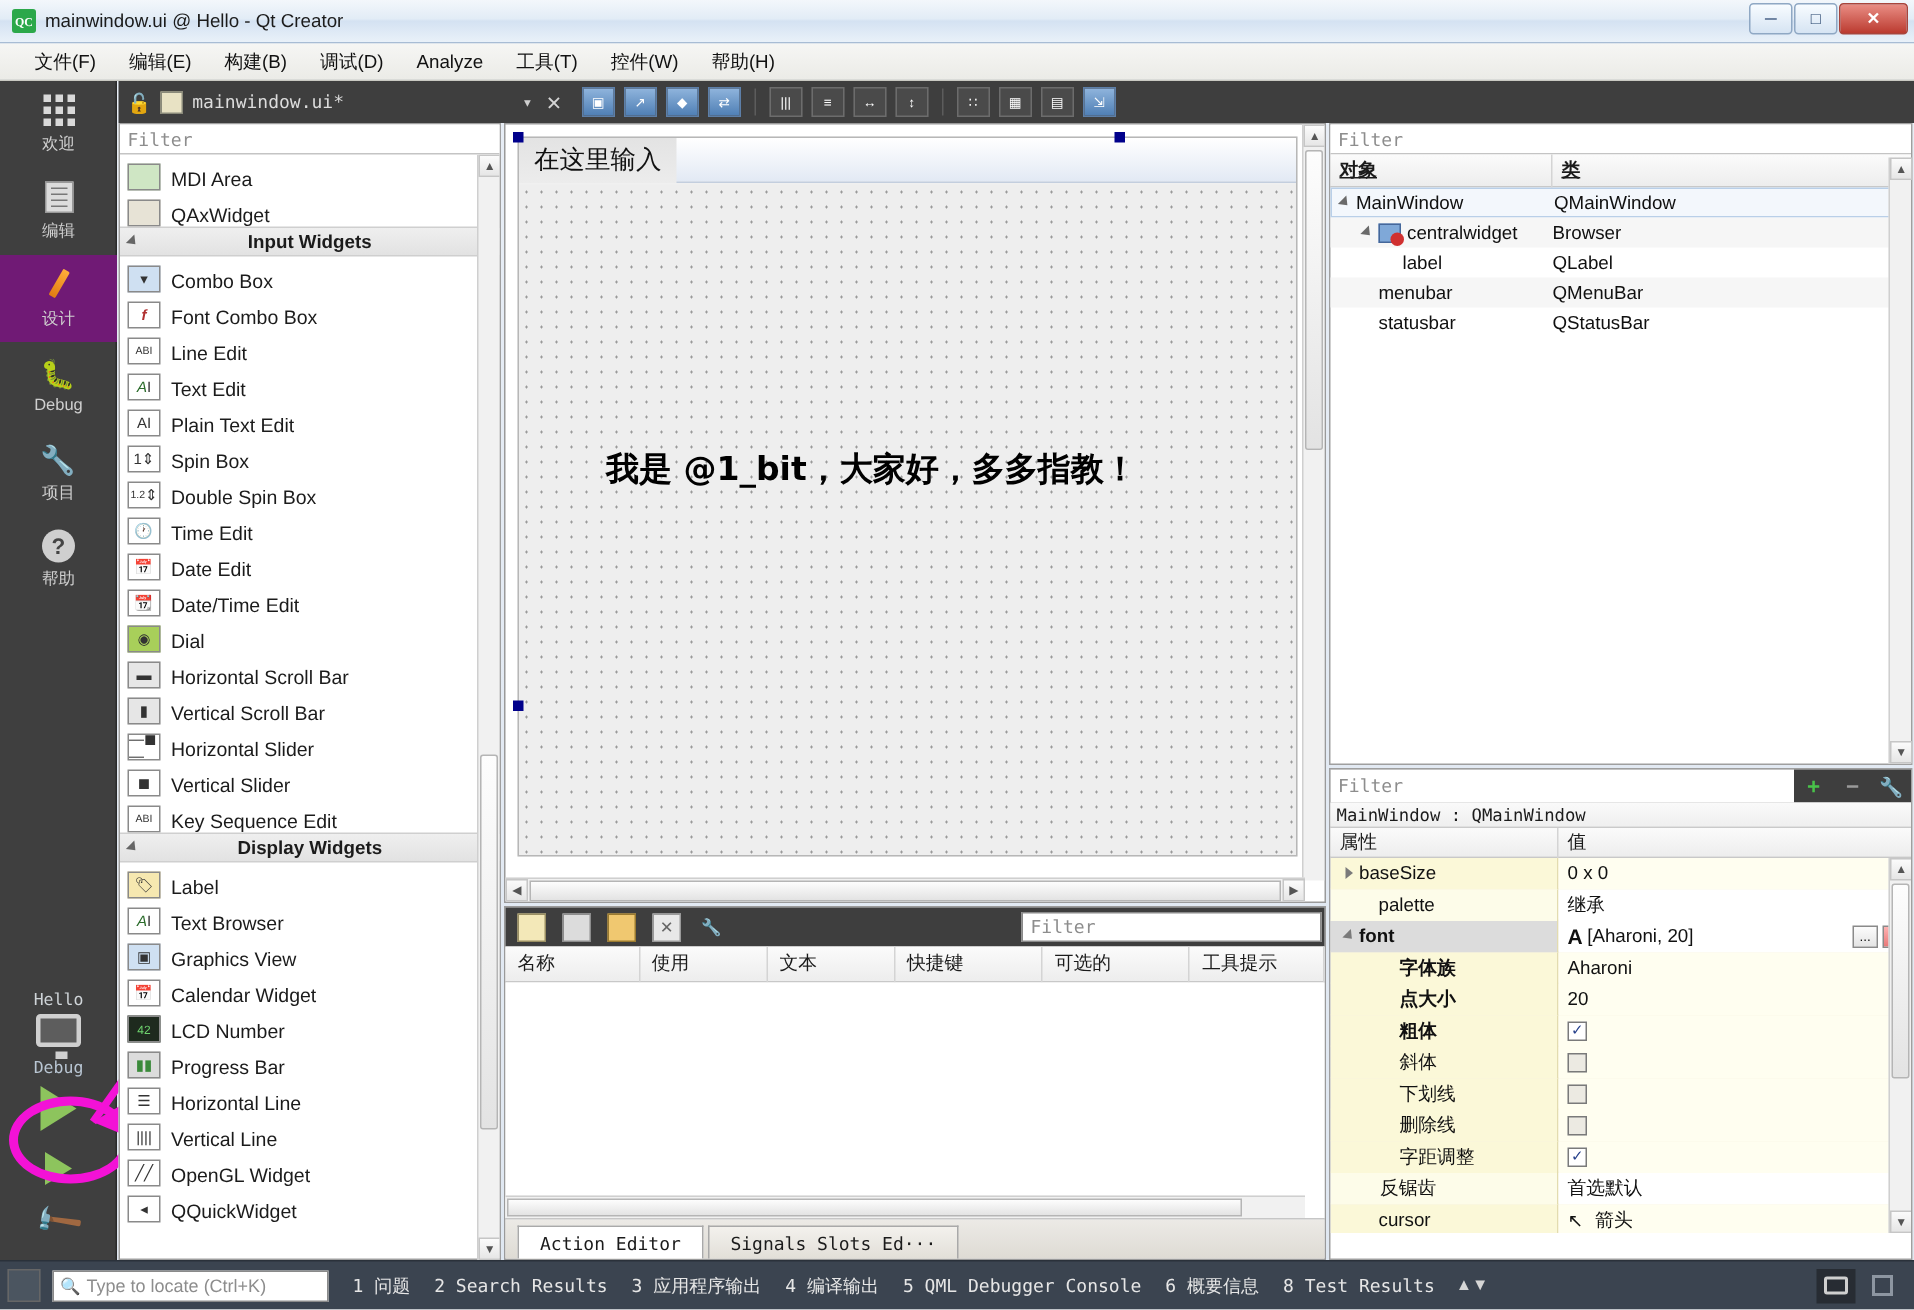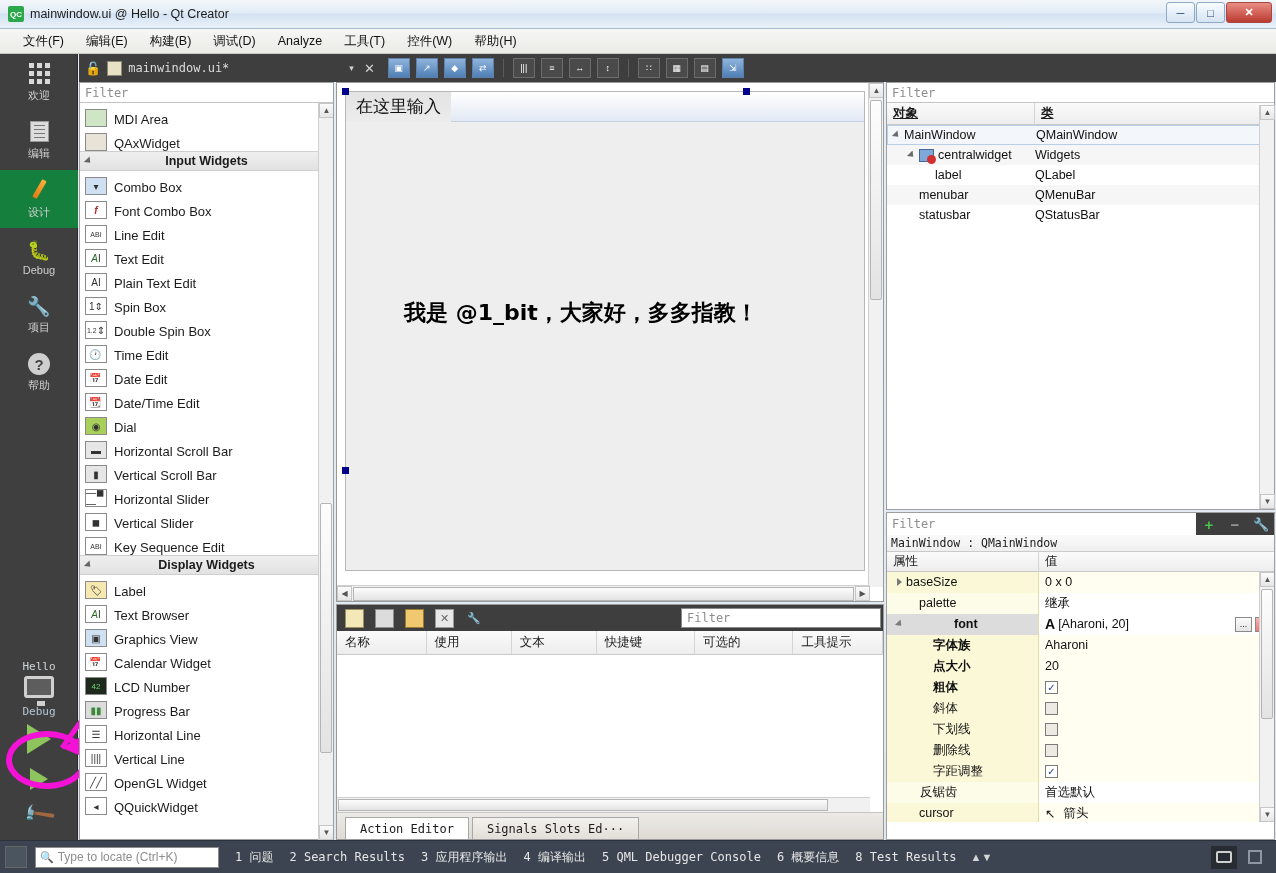--- a/index.html
+++ b/index.html
@@ -10,41 +10,41 @@
   .app { position:relative; width:1276px; height:873px;
     background:linear-gradient(#e8eef6,#dfe7f1); }
 
   
   .titlebar { position:absolute; left:0; top:0; width:1276px; height:29px;
     background:linear-gradient(#f3f7fb 0%,#e2ecf6 45%,#d4e2f2 50%,#e9f1f9 100%);
     border-bottom:1px solid #a8bcd4; display:flex; align-items:center; }
   .tb-icon { width:16px; height:16px; margin-left:8px; margin-right:6px;
     background:#2ba84a; border-radius:2px; color:#fff; font-size:8px;
     font-weight:bold; display:flex; align-items:center; justify-content:center;
-    font-family:Liberation Sans, sans-serif; }
+    font-family:Liberation Serif, serif; }
   .tb-title { font-size:12.5px; color:#1b1b1b; }
   .winbtns { position:absolute; right:4px; top:2px; display:flex; }
   .wb { width:29px; height:21px; margin-left:1px; border:1px solid #8fa8c4;
     border-radius:3px; display:flex; align-items:center; justify-content:center;
     background:linear-gradient(#f8fcff,#d6e4f3); font-size:11px; color:#22406a; }
   .wb.close { width:46px; border-color:#a8453c;
     background:linear-gradient(#e98d84,#bb3b30); color:#fff; font-weight:bold; }
 
   
   .menubar { position:absolute; left:0; top:29px; width:1276px; height:25px;
     background:linear-gradient(#f6f6f4,#ebebe7); border-bottom:1px solid #c9c9c2;
     display:flex; align-items:center; padding-left:12px; }
   .menu-item { padding:3px 11px; font-size:12.5px; color:#111; }
 
   
   .modebar { position:absolute; left:0; top:54px; width:78px; height:786px;
     background:#3f3f3f; border-right:1px solid #2a2a2a; }
   .mode { width:78px; height:58px; display:flex; flex-direction:column;
     align-items:center; justify-content:center; color:#d2d2d2; font-size:11px; }
-  .mode.active { background:#15803d; }
+  .mode.active { background:#701a75; }
   .mode .lbl { font-size:11px; color:#cfcfcf; }
   .grid-icon { width:21px; height:21px; display:grid; grid-template-columns:repeat(3,5px);
     grid-template-rows:repeat(3,5px); gap:3px; margin-bottom:4px;}
   .grid-icon i { background:#d9d9d9; display:block; }
   .edit-icon { width:19px; height:21px; background:#dcdcdc; margin-bottom:4px;
     border:1px solid #999; position:relative; }
   .edit-icon::after{ content:""; position:absolute; left:3px; top:3px; right:3px; height:1px;
     background:#777; box-shadow:0 4px 0 #777,0 8px 0 #777,0 12px 0 #777; }
   .pencil { width:22px; height:22px; margin-bottom:4px; position:relative; }
   .pencil::before { content:""; position:absolute; left:9px; top:0; width:5px; height:20px;
@@ -205,21 +205,21 @@
   .pe-c1 { width:152px; border-right:1px solid #d4d4d4; }
   .pe-rows { height:250px; overflow:hidden; position:relative; }
   .prow { height:21px; display:flex; align-items:center; font-size:12.5px;
     color:#111; border-bottom:1px solid #eae5c8; }
   .prow .pk { width:152px; height:21px; display:flex; align-items:center;
     background:#fbf8d8; border-right:1px solid #e3dcb0; }
   .prow .pv { flex:1; height:21px; display:flex; align-items:center;
     padding-left:6px; background:#fffef0; }
   .prow.white .pk { background:#fdfce9; }
   .prow.white .pv { background:#ffffff; }
-  .prow.sel .pk { background:#dcdcdc; font-weight:bold;gap:48px; }
+  .prow.sel .pk { background:#dcdcdc; font-weight:bold; }
   .prow.sel .pv { background:#ffffff; }
   .pk .ptri { width:0;height:0;border-left:5px solid #7a7a7a;
     border-top:4px solid transparent;border-bottom:4px solid transparent;
     margin:0 4px 0 6px; }
   .pk .ptri.open { transform:rotate(45deg); }
   .chk { width:13px; height:13px; border:1px solid #7a7a7a; background:#fff;
     display:flex; align-items:center; justify-content:center; font-size:10px;
     color:#27418c; }
   .sqbtn { width:17px; height:15px; border:1px solid #8a8a8a;
     background:linear-gradient(#fcfcfc,#e4e4e4); font-size:9px;
@@ -552,21 +552,21 @@
           <div>QMainWindow</div>
         </div>
         <div class="otrow alt">
           <div class="ot-name" style="padding-left: 22px;">
             <span class="ot-tri"></span>
             <span style="width: 15px; height: 13px; margin-right: 4px; background: rgb(127, 168, 216); border: 1px solid rgb(69, 103, 154); display: inline-block; position: relative;">
               <span style="position:absolute;right:-3px;bottom:-3px;width:9px;height:9px;border-radius:50%;background:#d03030;"></span>
             </span>
             <span>centralwidget</span>
           </div>
-          <div>Widgets</div>
+          <div>Browser</div>
         </div>
         <div class="otrow">
           <div class="ot-name" style="padding-left: 38px;">
             <span style="width: 10px;"></span>
             <span>label</span>
           </div>
           <div>QLabel</div>
         </div>
         <div class="otrow alt">
           <div class="ot-name" style="padding-left: 22px;">

